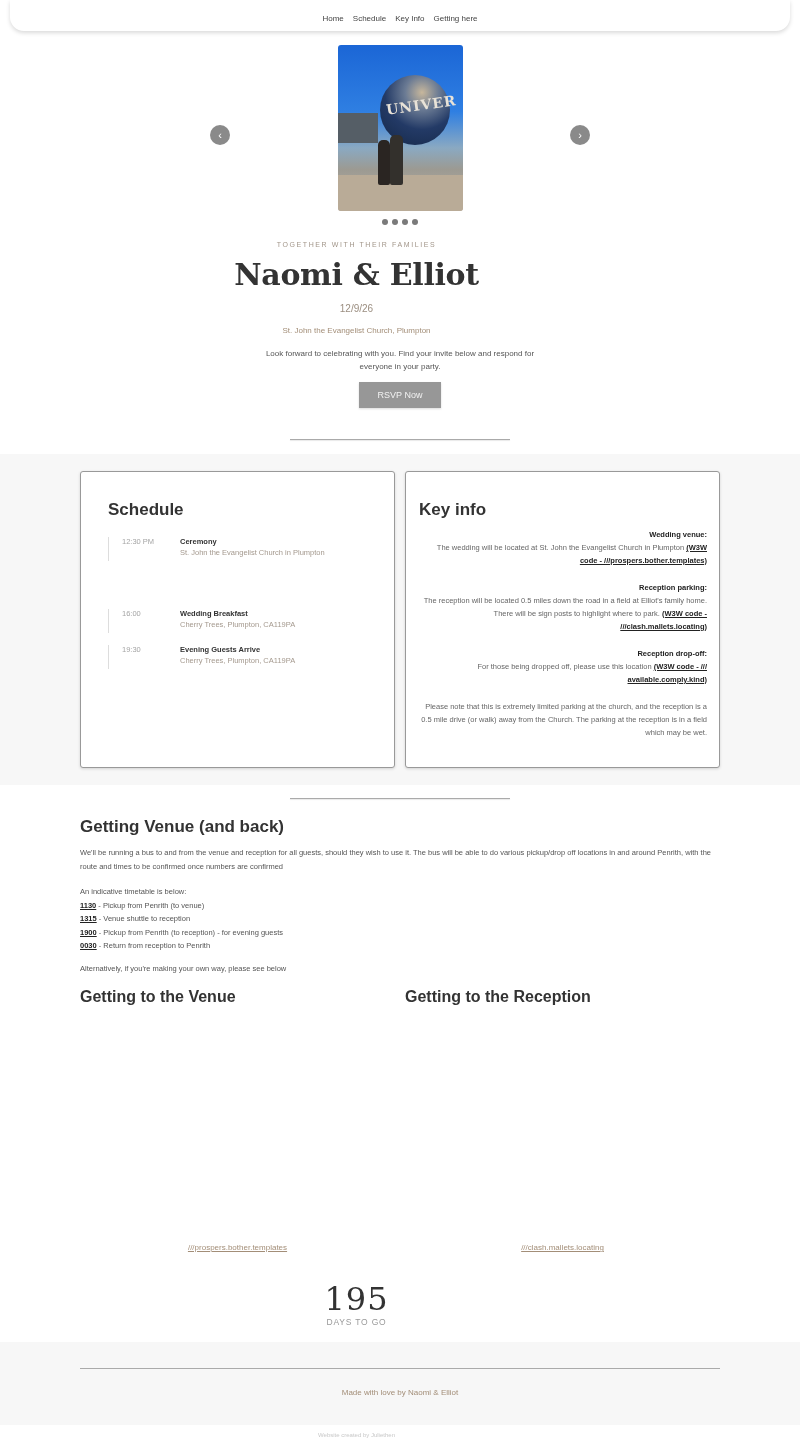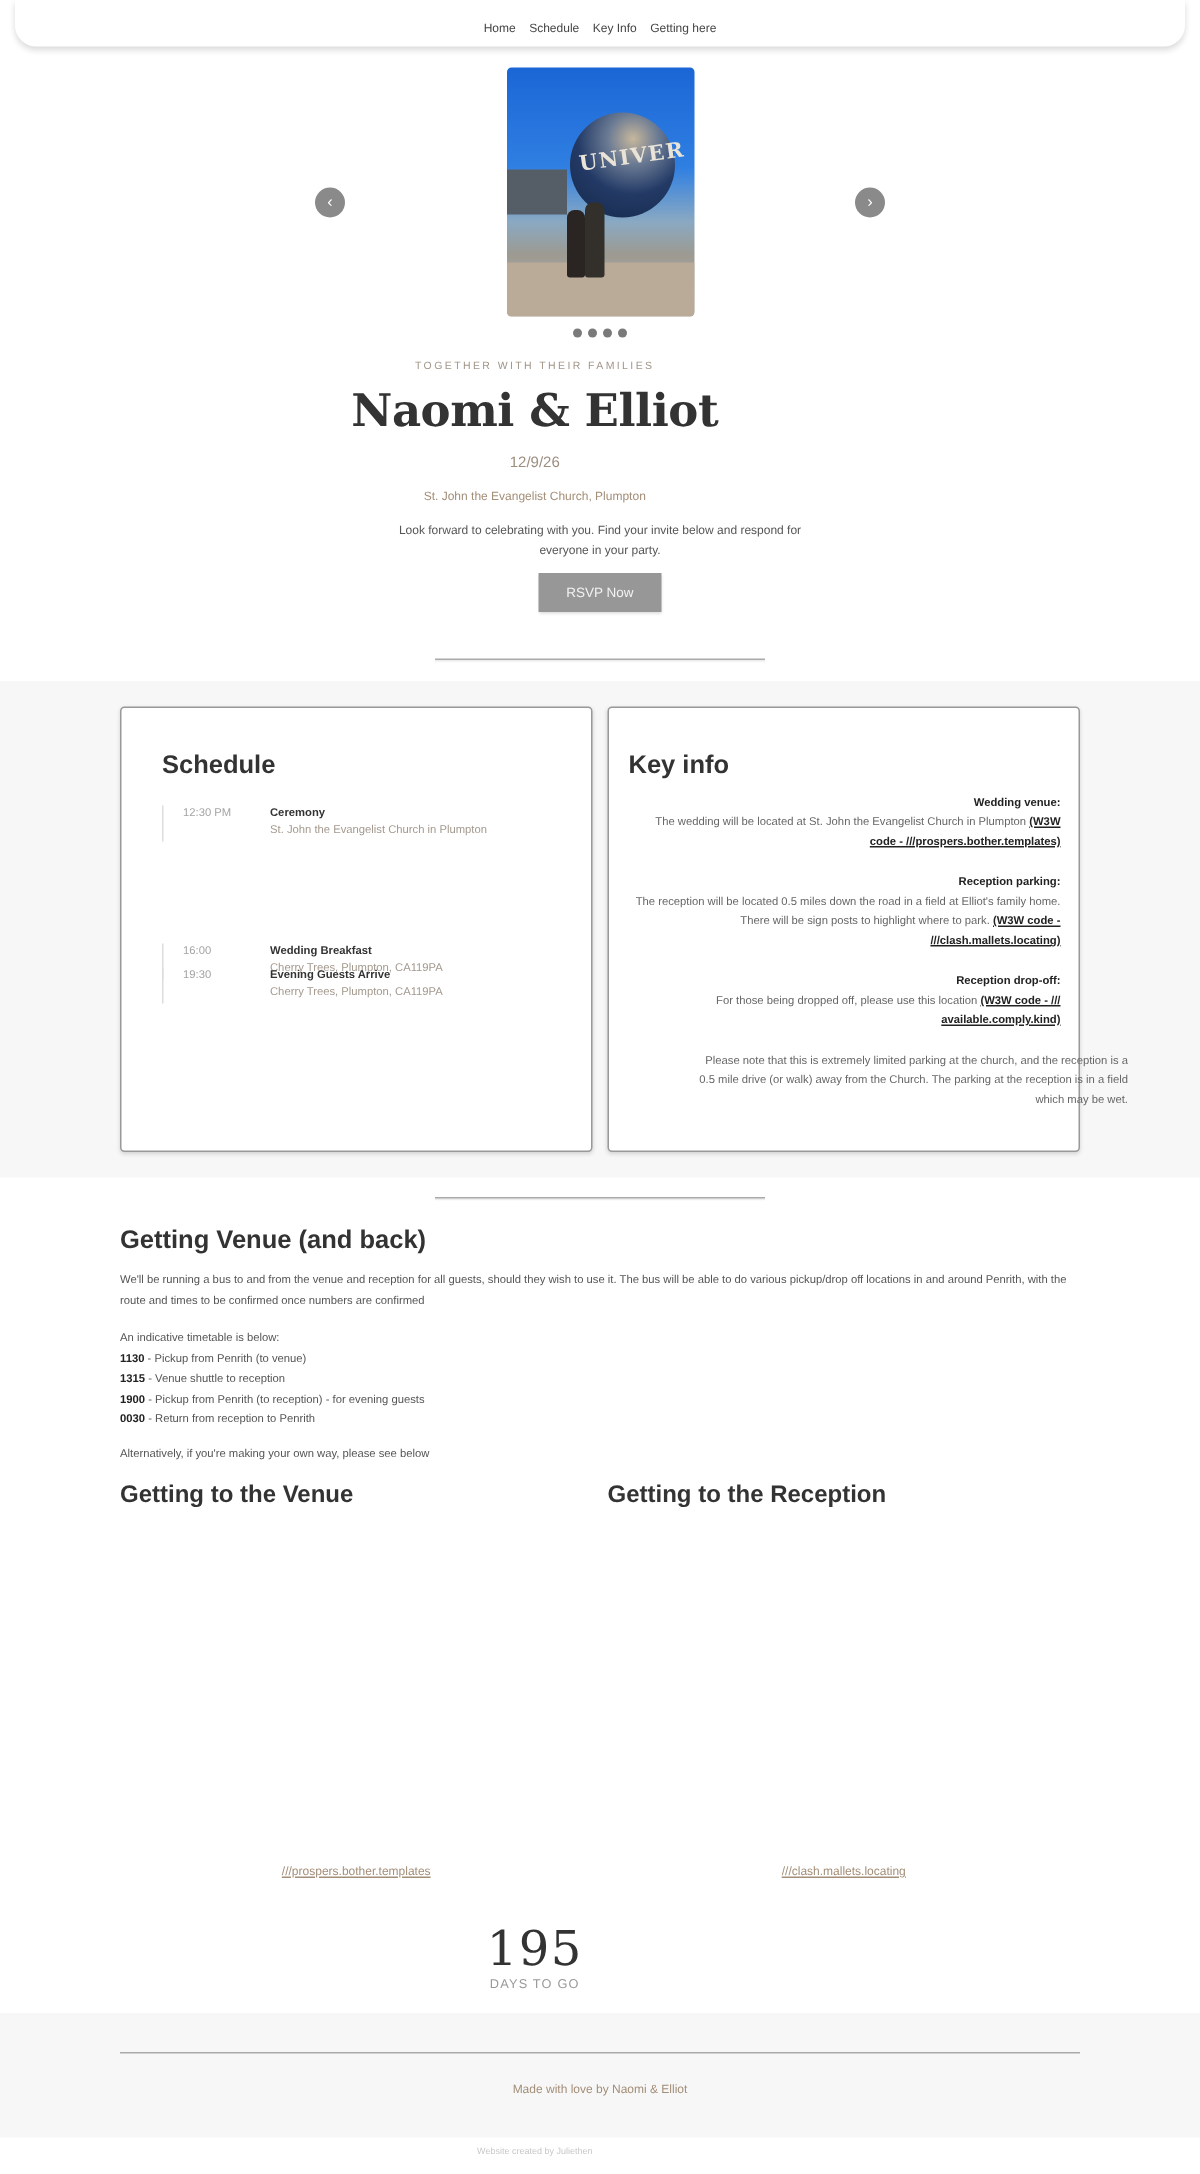--- a/index.html
+++ b/index.html
@@ -49,21 +49,21 @@
   .sched-time { position: absolute; left: 13px; top: 0; font-size: 7.5px; color: #a4a4a4; }
   .sched-title { position: absolute; left: 71px; top: 0; font-size: 7.5px; font-weight: bold; color: #333; }
   .sched-sub { position: absolute; left: 71px; top: 11px; font-size: 7.5px; color: #a4998e; white-space: nowrap; }
   .ki { position: absolute; left: 13px; width: 288px; font-size: 7.5px; line-height: 13px; color: #666; text-align: right; }
   .ki b { color: #222; }
   .ki a { color: #222; font-weight: bold; text-decoration: underline; }
 
   
   .gh-title { position: absolute; left: 80px; top: 817px; font-size: 17px; font-weight: bold; color: #333; }
   .para { position: absolute; left: 80px; width: 640px; font-size: 7.5px; line-height: 13.5px; color: #555; }
-  .para b { color: #222; }
+  .para b { color: #222; text-decoration: underline; }
   .sub-h { position: absolute; top: 988px; font-size: 16px; font-weight: bold; color: #333; }
   .map-box { position: absolute; top: 1015px; width: 315px; height: 220px; background: #fff; }
   .w3w { position: absolute; top: 1243px; width: 315px; text-align: center; font-size: 8px; color: #a38e78; text-decoration: underline; cursor: pointer; }
 
   
   .count-num { top: 1280px; font-family: "DejaVu Serif", serif; font-size: 32px; color: #333; letter-spacing: 1px; }
   .count-label { top: 1317px; font-size: 8.5px; color: #999; letter-spacing: 0.8px; }
 
   
   .footer { position: absolute; left: 0; top: 1342px; width: 800px; height: 83px; background: #f7f7f7; }
@@ -112,21 +112,21 @@
 
 <div class="band"></div>
 
 <div class="card" style="left:80px;">
   <h2 style="left:27px; top:28px;">Schedule</h2>
   <div class="sched-item" style="top:65px;">
     <span class="sched-time">12:30 PM</span>
     <span class="sched-title">Ceremony</span>
     <span class="sched-sub">St. John the Evangelist Church in Plumpton</span>
   </div>
-  <div class="sched-item" style="top:137px;margin-top:20px;">
+  <div class="sched-item" style="top:137px;">
     <span class="sched-time">16:00</span>
     <span class="sched-title">Wedding Breakfast</span>
     <span class="sched-sub">Cherry Trees, Plumpton, CA119PA</span>
   </div>
   <div class="sched-item" style="top:173px;">
     <span class="sched-time">19:30</span>
     <span class="sched-title">Evening Guests Arrive</span>
     <span class="sched-sub">Cherry Trees, Plumpton, CA119PA</span>
   </div>
 </div>
@@ -141,21 +141,21 @@
   <div class="ki" style="top:109px;">
     <b>Reception parking:</b><br>
     <span>The reception will be located 0.5 miles down the road in a field at Elliot's family home. There will be sign posts to highlight where to park.</span>
     <a href="#">(W3W code - ///clash.mallets.locating)</a>
   </div>
   <div class="ki" style="top:175px;">
     <b>Reception drop-off:</b><br>
     <span>For those being dropped off, please use this location</span>
     <a href="#">(W3W code - /// available.comply.kind)</a>
   </div>
-  <div class="ki" style="top:228px;margin-left:45px;">Please note that this is extremely limited parking at the church, and the reception is a 0.5 mile drive (or walk) away from the Church. The parking at the reception is in a field which may be wet.</div>
+  <div class="ki" style="top:228px;">Please note that this is extremely limited parking at the church, and the reception is a 0.5 mile drive (or walk) away from the Church. The parking at the reception is in a field which may be wet.</div>
 </div>
 
 <div class="divider" style="top:798px;"></div>
 
 <h2 class="gh-title">Getting Venue (and back)</h2>
 <p class="para" style="top:846px;">We'll be running a bus to and from the venue and reception for all guests, should they wish to use it. The bus will be able to do various pickup/drop off locations in and around Penrith, with the route and times to be confirmed once numbers are confirmed</p>
 <div class="para" style="top:885px;">
   <span>An indicative timetable is below:</span><br>
   <b>1130</b><span> - Pickup from Penrith (to venue)</span><br>
   <b>1315</b><span> - Venue shuttle to reception</span><br>

